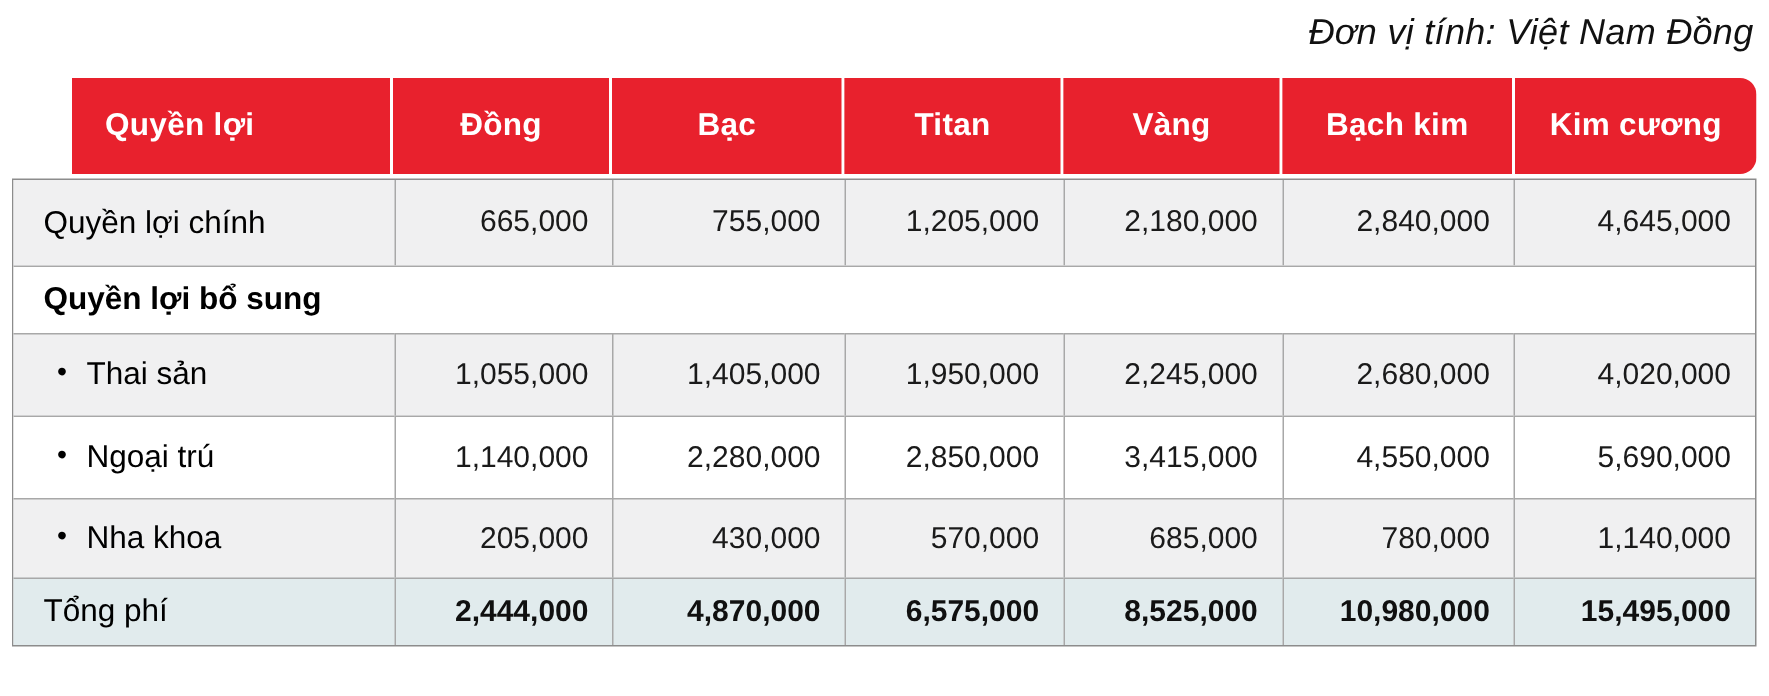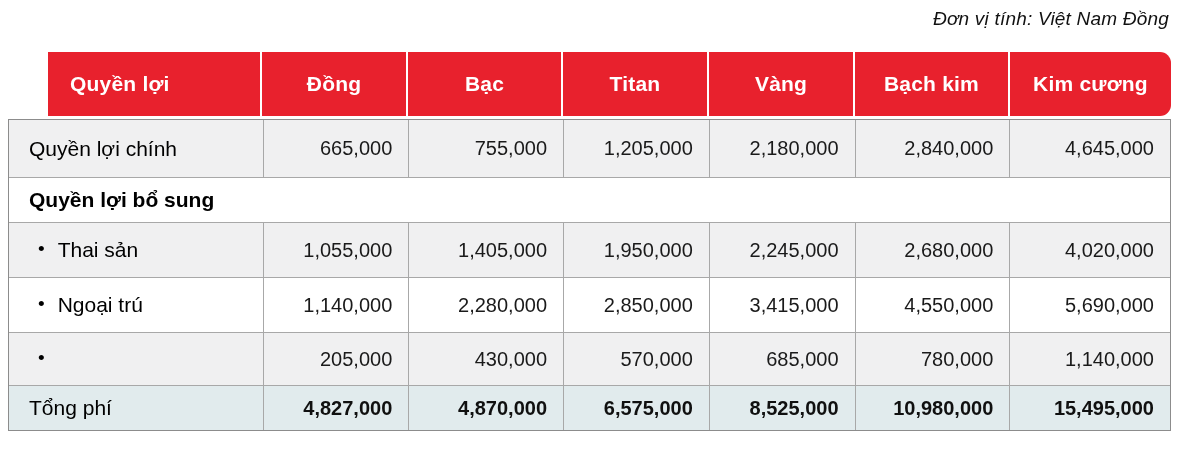--- a/index.html
+++ b/index.html
@@ -15,21 +15,21 @@
   .page {
     position: relative;
     width: 1179px;
     height: 464px;
     overflow: hidden;
   }
   .unit-note {
     position: absolute;
     top: 8px;
     right: 10px;
-    font-size: 19px;
+    font-size: 24px;
     font-style: italic;
     color: #111111;
     letter-spacing: 0.2px;
   }
   .tablewrap {
     position: absolute;
     left: 8px;
     top: 52px;
     width: 1163px;
   }
@@ -158,30 +158,31 @@
       </div>
       <div class="cell nc white h55 bl bt">1,140,000</div>
       <div class="cell nc white h55 bl bt">2,280,000</div>
       <div class="cell nc white h55 bl bt">2,850,000</div>
       <div class="cell nc white h55 bl bt">3,415,000</div>
       <div class="cell nc white h55 bl bt">4,550,000</div>
       <div class="cell nc white h55 bl bt">5,690,000</div>
 
       <div class="cell lc shaded h53 bt indent">
         <span class="bullet-dot">•</span>
+        <span>Nha khoa</span>
       </div>
       <div class="cell nc shaded h53 bl bt">205,000</div>
       <div class="cell nc shaded h53 bl bt">430,000</div>
       <div class="cell nc shaded h53 bl bt">570,000</div>
       <div class="cell nc shaded h53 bl bt">685,000</div>
       <div class="cell nc shaded h53 bl bt">780,000</div>
       <div class="cell nc shaded h53 bl bt">1,140,000</div>
 
       <div class="cell lc total h59 bt">Tổng phí</div>
-      <div class="cell nc total h59 bl bt bold">4,827,000</div>
+      <div class="cell nc total h59 bl bt bold">2,444,000</div>
       <div class="cell nc total h59 bl bt bold">4,870,000</div>
       <div class="cell nc total h59 bl bt bold">6,575,000</div>
       <div class="cell nc total h59 bl bt bold">8,525,000</div>
       <div class="cell nc total h59 bl bt bold">10,980,000</div>
       <div class="cell nc total h59 bl bt bold">15,495,000</div>
 
     </div>
   </div>
 </div>
 

